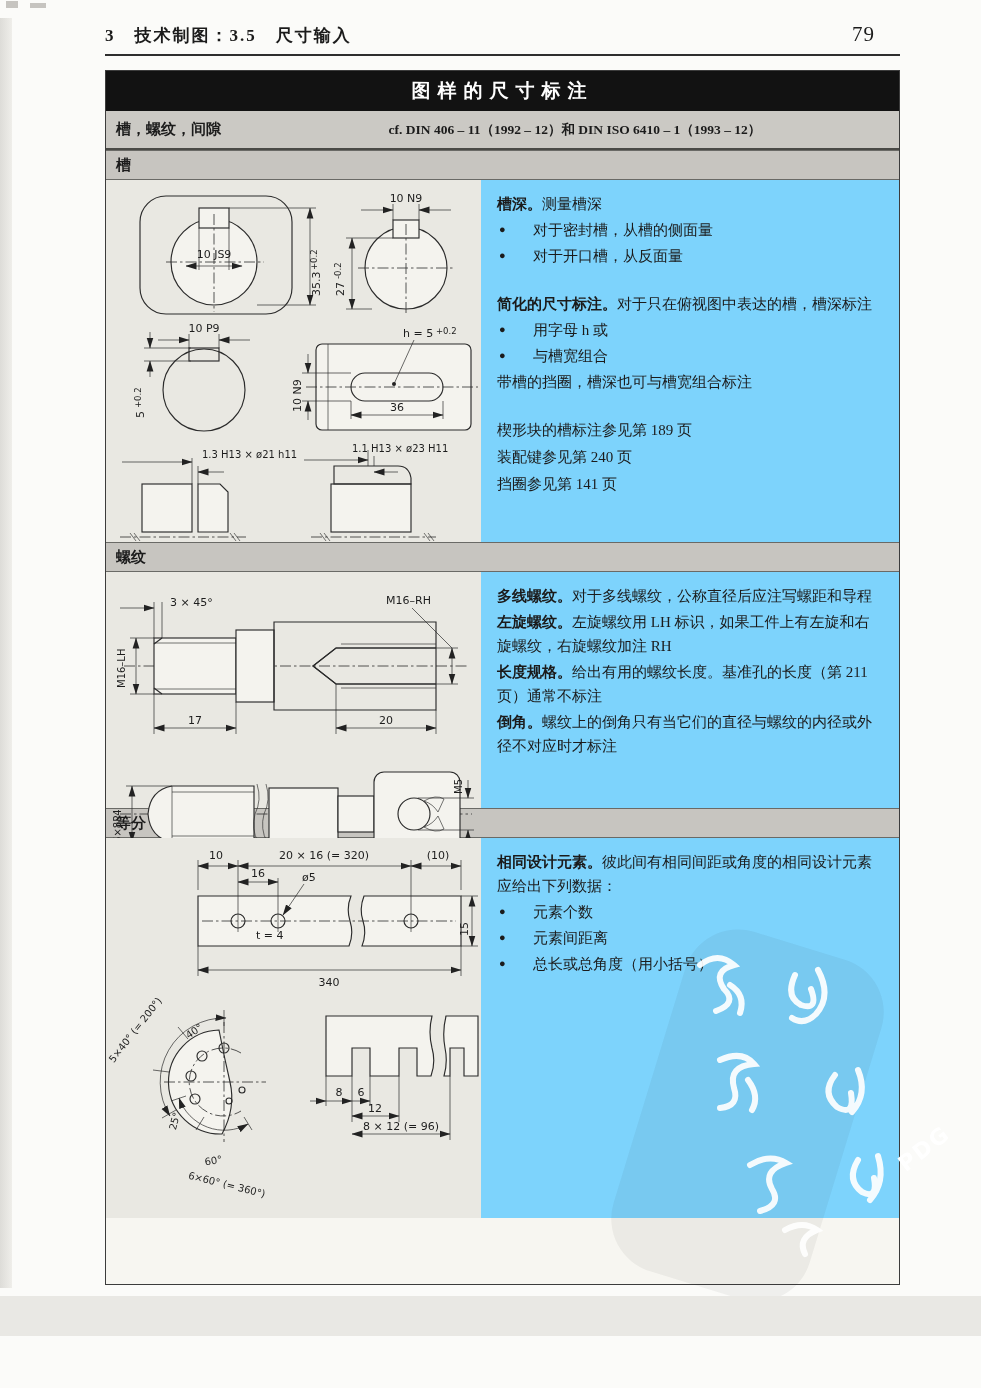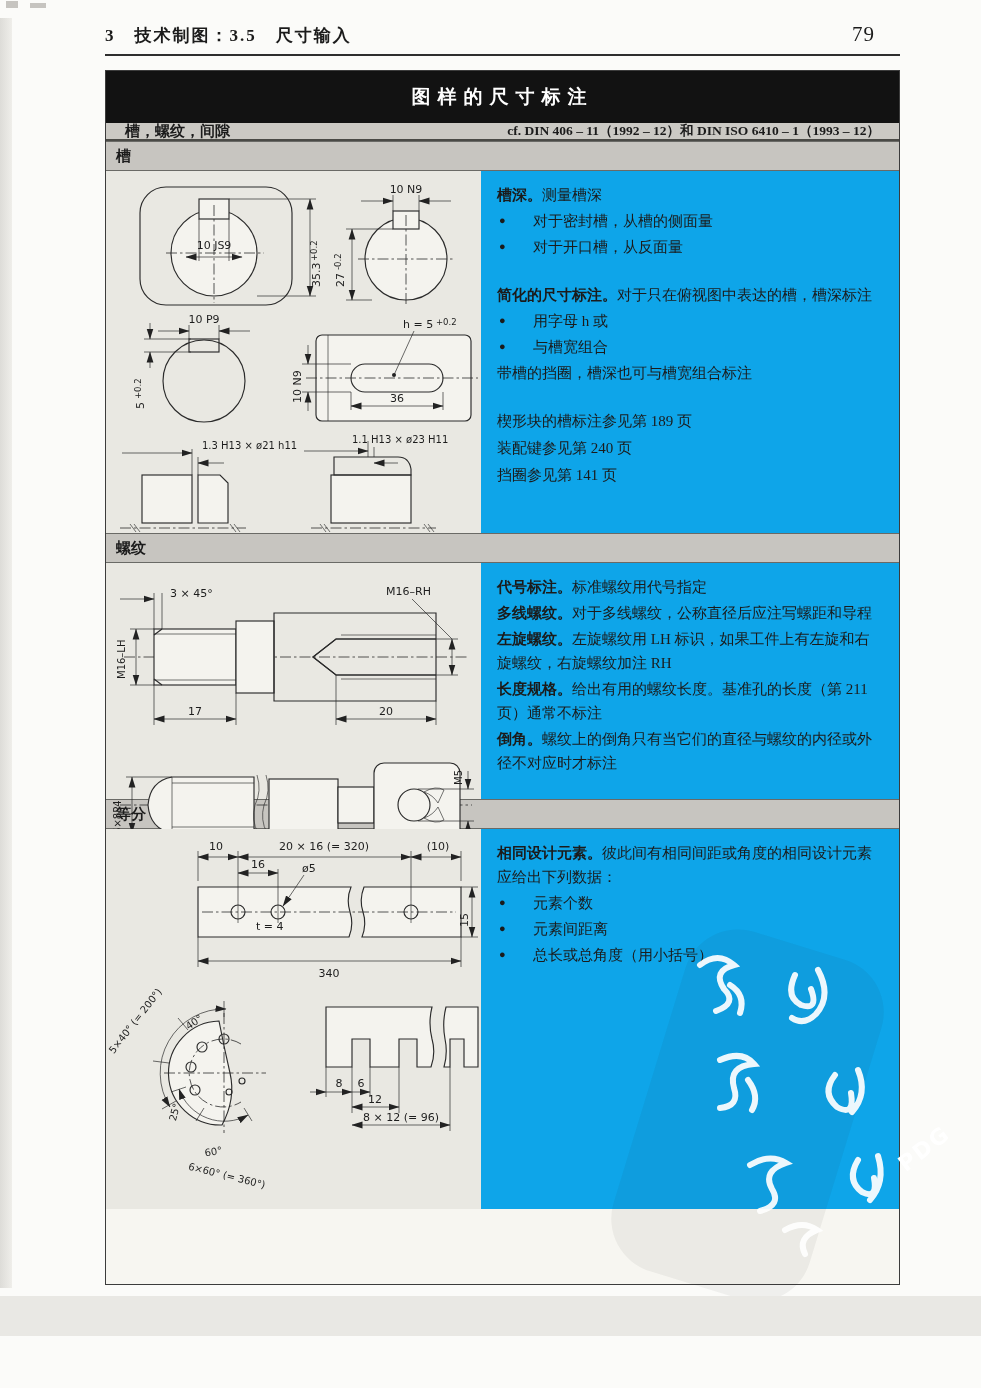--- a/index.html
+++ b/index.html
@@ -11,31 +11,31 @@
   .edge-strip{position:absolute;left:0;top:18px;width:12px;height:1270px;
     background:linear-gradient(to right,#dddcd8,#efeeea);}
   .speck{position:absolute;background:#9a9892;opacity:.55}
   .hdr{position:absolute;left:105px;top:24px;width:795px;text-align:left;
     font-weight:bold;font-size:17px;letter-spacing:2px}
   .pageno{position:absolute;left:852px;top:22px;width:60px;
     font-size:21px;letter-spacing:1px}
   .hdr-rule{position:absolute;left:105px;top:54px;width:795px;height:2px;background:#2e2e2e}
   .box{position:absolute;left:105px;top:70px;width:795px;height:1215px;
     border:1.6px solid #3c3c3c;background:#f7f6f1;box-sizing:border-box}
-  .titlebar{height:52px;background:#121212;color:#fff;display:flex;align-items:center;
+  .titlebar{height:40px;background:#121212;color:#fff;display:flex;align-items:center;
     justify-content:center;font-size:19px;font-weight:bold;letter-spacing:7px}
-  .subbar{height:18px;background:#cbc9c4;border-bottom:2px solid #4a4a46;
-    display:flex;align-items:center;box-sizing:border-box;padding:0 19px}
+  .subbar{height:39px;background:#cbc9c4;border-bottom:2px solid #4a4a46;
+    display:flex;align-items:center;box-sizing:border-box;padding:0 10px}
   .subbar .l{font-weight:bold;font-size:15px;white-space:nowrap}
-  .subbar .r{flex:1;text-align:right;font-size:13.5px;font-weight:bold;white-space:nowrap;padding-left:40px}
+  .subbar .r{flex:1;text-align:center;font-size:13.5px;font-weight:bold;white-space:nowrap;padding-left:40px}
   .secbar{height:30px;background:#c7c5c0;border-top:1px solid #6a6a66;border-bottom:1px solid #6a6a66;
     display:flex;align-items:center;box-sizing:border-box;padding:0 10px;font-weight:bold;font-size:15px}
   .secbody{display:flex;box-sizing:border-box}
   .secbody .dcol{width:375px;background:#e9e8e2;flex:none;padding-top:4px}
-  .secbody .tcol{flex:1;background:#0ea5e9;padding:12px 16px 0 16px;font-size:15px;line-height:1.6}
+  .secbody .tcol{flex:1;background:#7dd3fc;padding:12px 16px 0 16px;font-size:15px;line-height:1.6}
   .tcol p{margin:0 0 2px}
   .kw{font-weight:bold}
   .brow{display:flex;margin:2px 0 2px 2px}
   .blt{width:34px;flex:none;font-size:11px;line-height:2.1}
   .gap{height:22px}
   .refs p{margin:0 0 3px}
   svg{display:block}
   svg text{fill:#1d1d1d}
   .dim{font:11px "DejaVu Sans",sans-serif}
   .dimS{font:8.5px "DejaVu Sans",sans-serif}
@@ -293,21 +293,20 @@
         <line x1="312" y1="76" x2="368" y2="76" class="ext"></line>
         <line x1="362" y1="26" x2="362" y2="44" class="ext" marker-end="url(#ar)"></line>
         <line x1="362" y1="94" x2="362" y2="76" class="ext" marker-end="url(#ar)"></line>
         <g transform="translate(356,40) rotate(-90)">
           <text class="dimL">M5</text>
         </g>
       </svg>
     </div>
 
     <div class="tcol">
-      <p><span class="kw">代号标注。</span><span>标准螺纹用代号指定</span></p>
       <p><span class="kw">多线螺纹。</span><span>对于多线螺纹，公称直径后应注写螺距和导程</span></p>
       <p><span class="kw">左旋螺纹。</span><span>左旋螺纹用 LH 标识，如果工件上有左旋和右旋螺纹，右旋螺纹加注 RH</span></p>
       <p><span class="kw">长度规格。</span><span>给出有用的螺纹长度。基准孔的长度（第 211 页）通常不标注</span></p>
       <p><span class="kw">倒角。</span><span>螺纹上的倒角只有当它们的直径与螺纹的内径或外径不对应时才标注</span></p>
     </div>
   </div>
 
   <div class="secbar">等分</div>
   <div class="secbody" style="height:380px">
     <div class="dcol">

